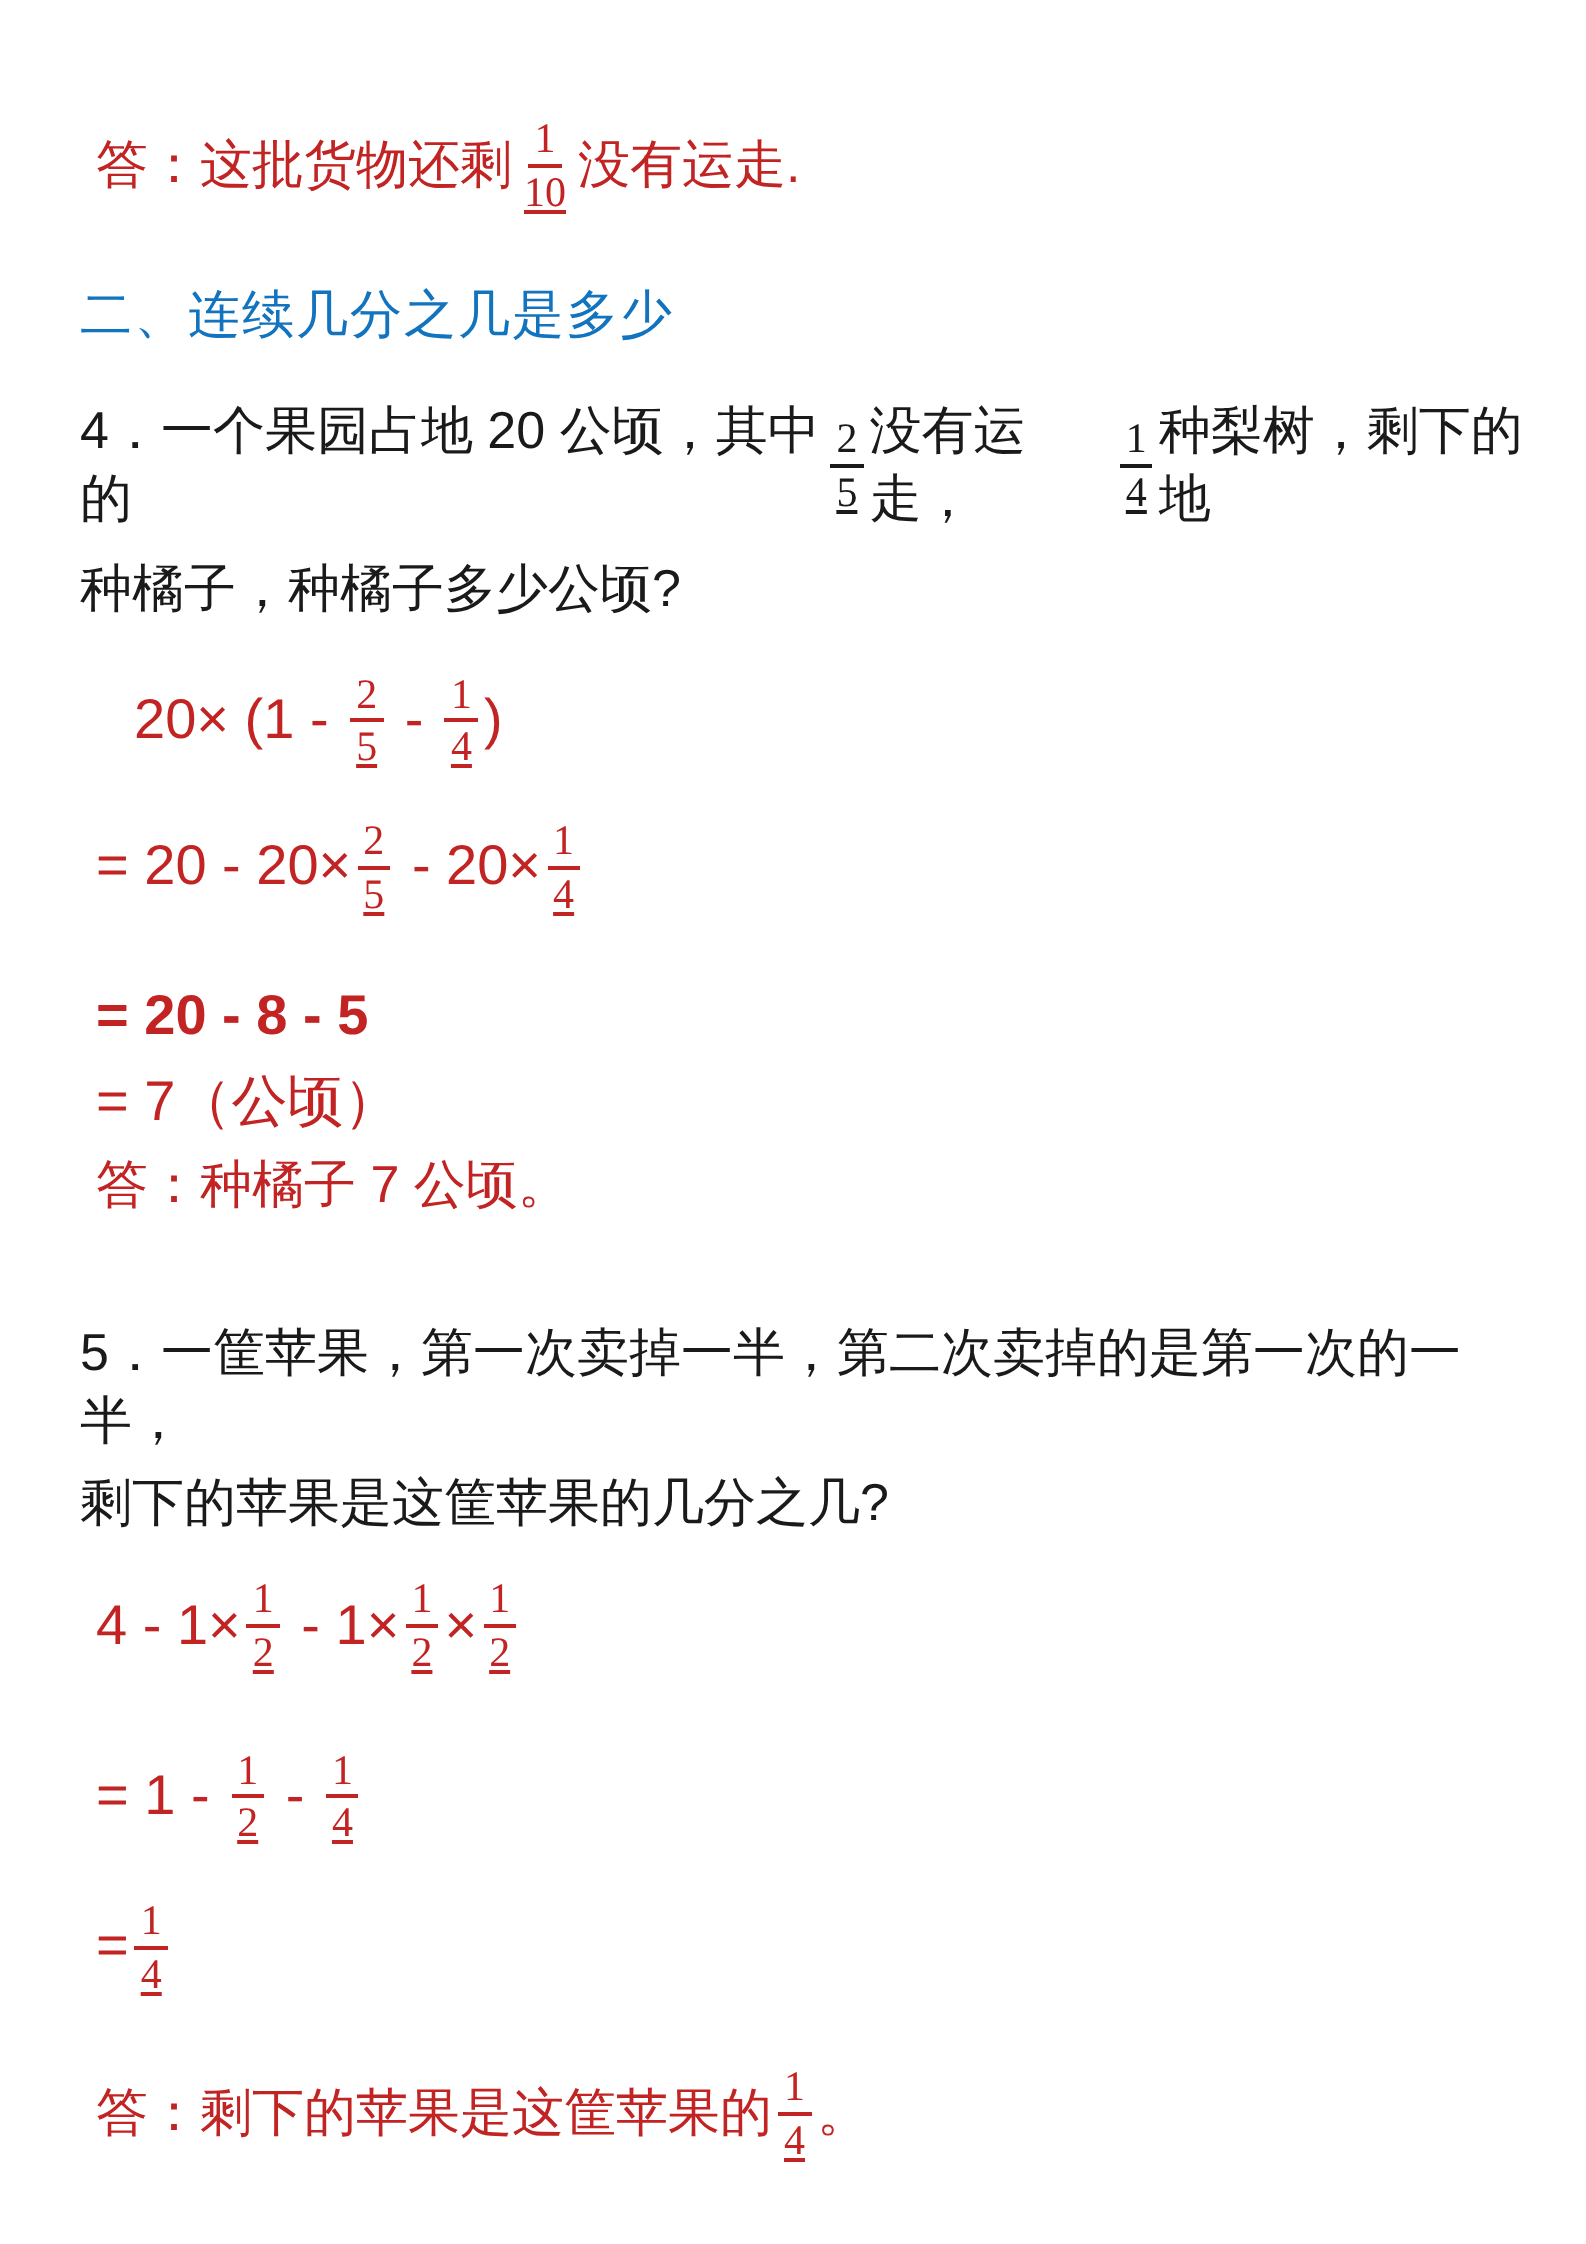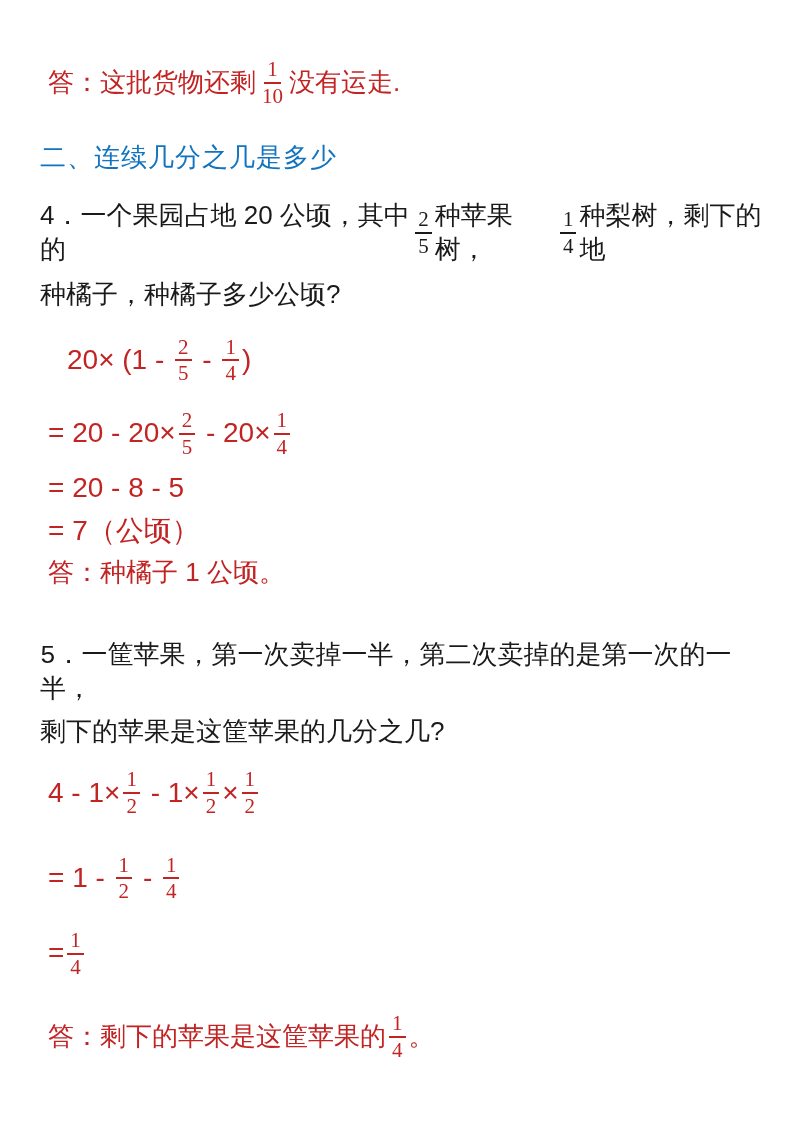--- a/index.html
+++ b/index.html
@@ -34,32 +34,32 @@
   .frac {
     display:inline-flex;
     flex-direction:column;
     align-items:center;
     font-family:"Liberation Serif","DejaVu Serif",serif;
     font-size:21px;
     line-height:1.08;
     margin:0 3px;
   }
   .frac .num { display:block; padding:0 3px 1px 3px; border-bottom:2px solid currentColor; }
-  .frac .den { display:block; padding:1px 3px 0 3px; }
+  .frac .den { display:block; padding:1px 3px 0 3px;text-decoration:underline; }
   .indent { margin-left:8px; }
   
   .r-ans3   { }
   .r-q4l1   { margin-top:24px; }
   .r-q4l2   { margin-top:11px; }
   .r-q4m1   { margin-top:24px;margin-left:27px; }
   .r-q4m2   { margin-top:24px; }
-  .r-q4m3   { margin-top:12px; }
+  .r-q4m3   { margin-top:32px;font-weight:bold; }
   .r-q4m4   { margin-top:6px; }
   .r-ans4   { margin-top:7px; }
-  .r-q5l1   { margin-top:50px;font-family:Liberation Mono, monospace; }
+  .r-q5l1   { margin-top:50px; }
   .r-q5l2   { margin-top:8px; }
   .r-q5m1   { margin-top:19px; }
   .r-q5m2   { margin-top:36px; }
   .r-q5m3   { margin-top:26px; }
   .r-ans5   { margin-top:34px; }
 </style>
 </head>
 <body>
 
 <div class="page">
@@ -76,21 +76,21 @@
   <div class="row heading">
     <span>二、连续几分之几是多少</span>
   </div>
 
   <div class="row zh r-q4l1">
     <span>4．一个果园占地 20 公顷，其中的</span>
     <span class="frac">
       <span class="num">2</span>
       <span class="den">5</span>
     </span>
-    <span>种苹果树，</span>
+    <span>没有运走，</span>
     <span class="frac">
       <span class="num">1</span>
       <span class="den">4</span>
     </span>
     <span>种梨树，剩下的地</span>
   </div>
   <div class="row zh r-q4l2">
     <span>种橘子，种橘子多少公顷?</span>
   </div>
 
@@ -122,21 +122,21 @@
     </span>
   </div>
 
   <div class="row math r-q4m3 indent">
     <span>= 20 - 8 - 5</span>
   </div>
   <div class="row math r-q4m4 indent">
     <span>= 7（公顷）</span>
   </div>
   <div class="row zh red r-ans4 indent">
-    <span>答：种橘子 1 公顷。</span>
+    <span>答：种橘子 7 公顷。</span>
   </div>
 
   <div class="row zh r-q5l1">
     <span>5．一筐苹果，第一次卖掉一半，第二次卖掉的是第一次的一半，</span>
   </div>
   <div class="row zh r-q5l2">
     <span>剩下的苹果是这筐苹果的几分之几?</span>
   </div>
 
   <div class="row math r-q5m1 indent">

